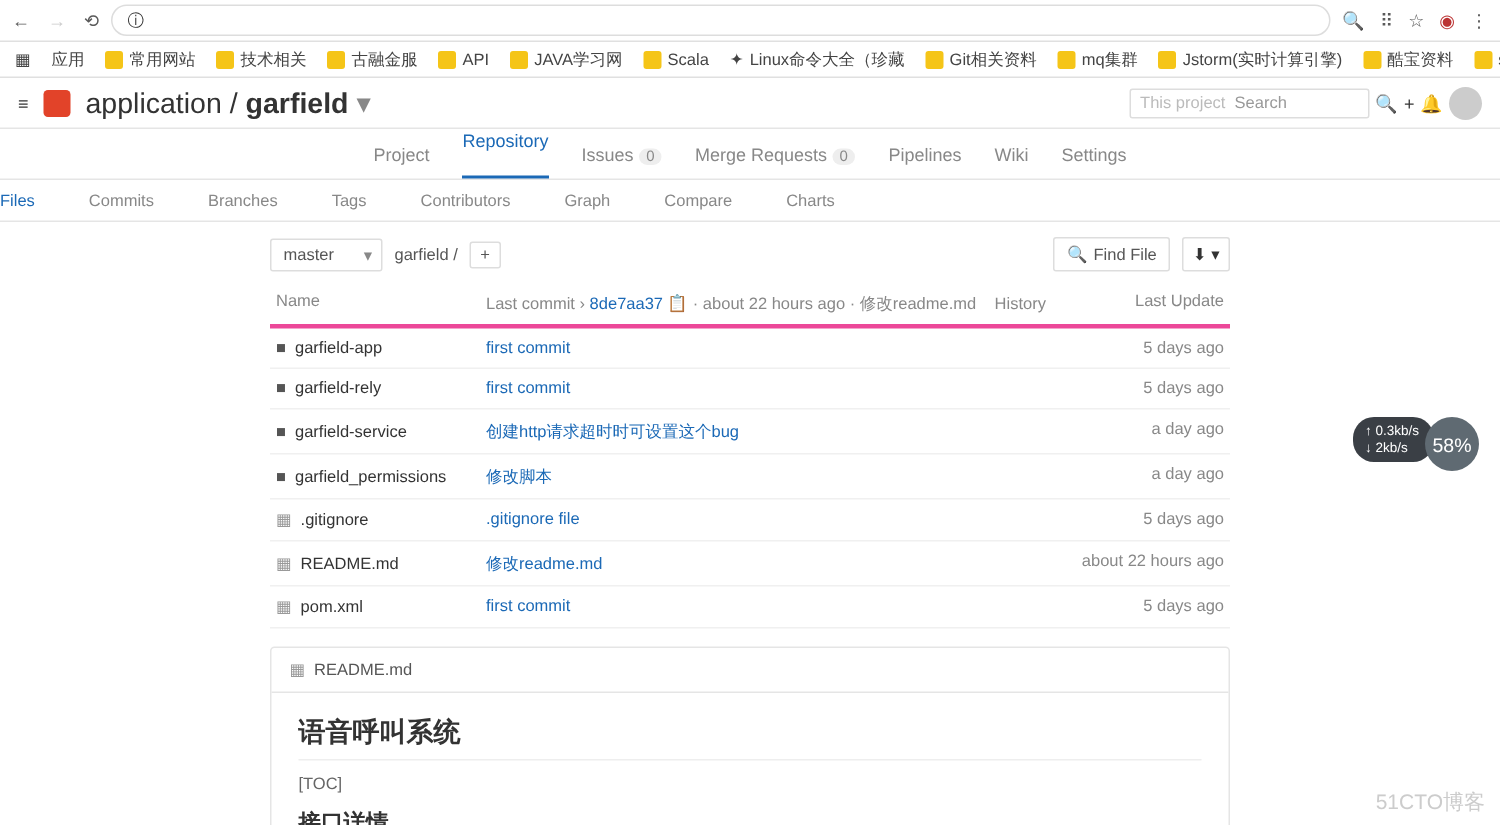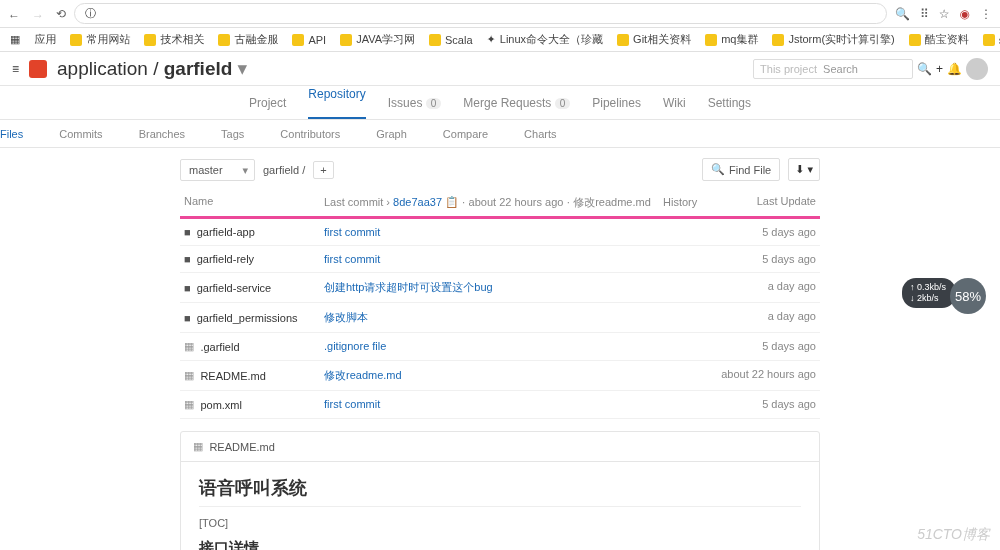--- a/index.html
+++ b/index.html
@@ -43,21 +43,21 @@
 .file-row .fmsg{flex:1;color:#1b69b6}
 .file-row .fdate{width:100px;text-align:right;color:#888}
 .folder-ico{color:#555}
 .file-ico{color:#999}
 .readme-box{border:1px solid #e5e5e5;border-radius:3px;margin-top:12px}
 .readme-head{padding:8px 12px;border-bottom:1px solid #e5e5e5;font-size:11px;color:#555;display:flex;align-items:center;gap:6px}
 .readme-body{padding:14px 18px}
 .readme-body h1{font-size:18px;font-weight:bold;border-bottom:1px solid #eee;padding-bottom:6px;margin-bottom:10px}
 .readme-body h2{font-size:15px;font-weight:bold;margin:10px 0 6px}
 .readme-body .toc{font-size:11px;color:#666;margin-bottom:8px}
-.watermark{position:fixed;right:10px;bottom:6px;font-size:14px;color:#ccc;font-style:italic}
+.watermark{position:fixed;right:10px;bottom:6px;font-size:14px;color:#ccc;}
 .floaty{position:fixed;right:14px;top:278px;display:flex;align-items:flex-start}
 .fl-pill{background:#3a3f45;color:#fff;border-radius:14px;padding:4px 10px 4px 8px;font-size:9px;line-height:1.2}
 .fl-circ{width:36px;height:36px;border-radius:50%;background:#5f6a72;color:#fff;display:flex;align-items:center;justify-content:center;font-size:13px;margin-left:-6px}
 </style>
 </head>
 <body>
 
 <div class="browser-bar">
   <div class="nav-icons">
     <span>←</span>
@@ -226,21 +226,21 @@
         <div class="fname">
           <span class="folder-ico">■</span>
           <span>garfield_permissions</span>
         </div>
         <div class="fmsg">修改脚本</div>
         <div class="fdate">a day ago</div>
       </div>
       <div class="file-row">
         <div class="fname">
           <span class="file-ico">▦</span>
-          <span>.garfield</span>
+          <span>.gitignore</span>
         </div>
         <div class="fmsg">.gitignore file</div>
         <div class="fdate">5 days ago</div>
       </div>
       <div class="file-row">
         <div class="fname">
           <span class="file-ico">▦</span>
           <span>README.md</span>
         </div>
         <div class="fmsg">修改readme.md</div>

